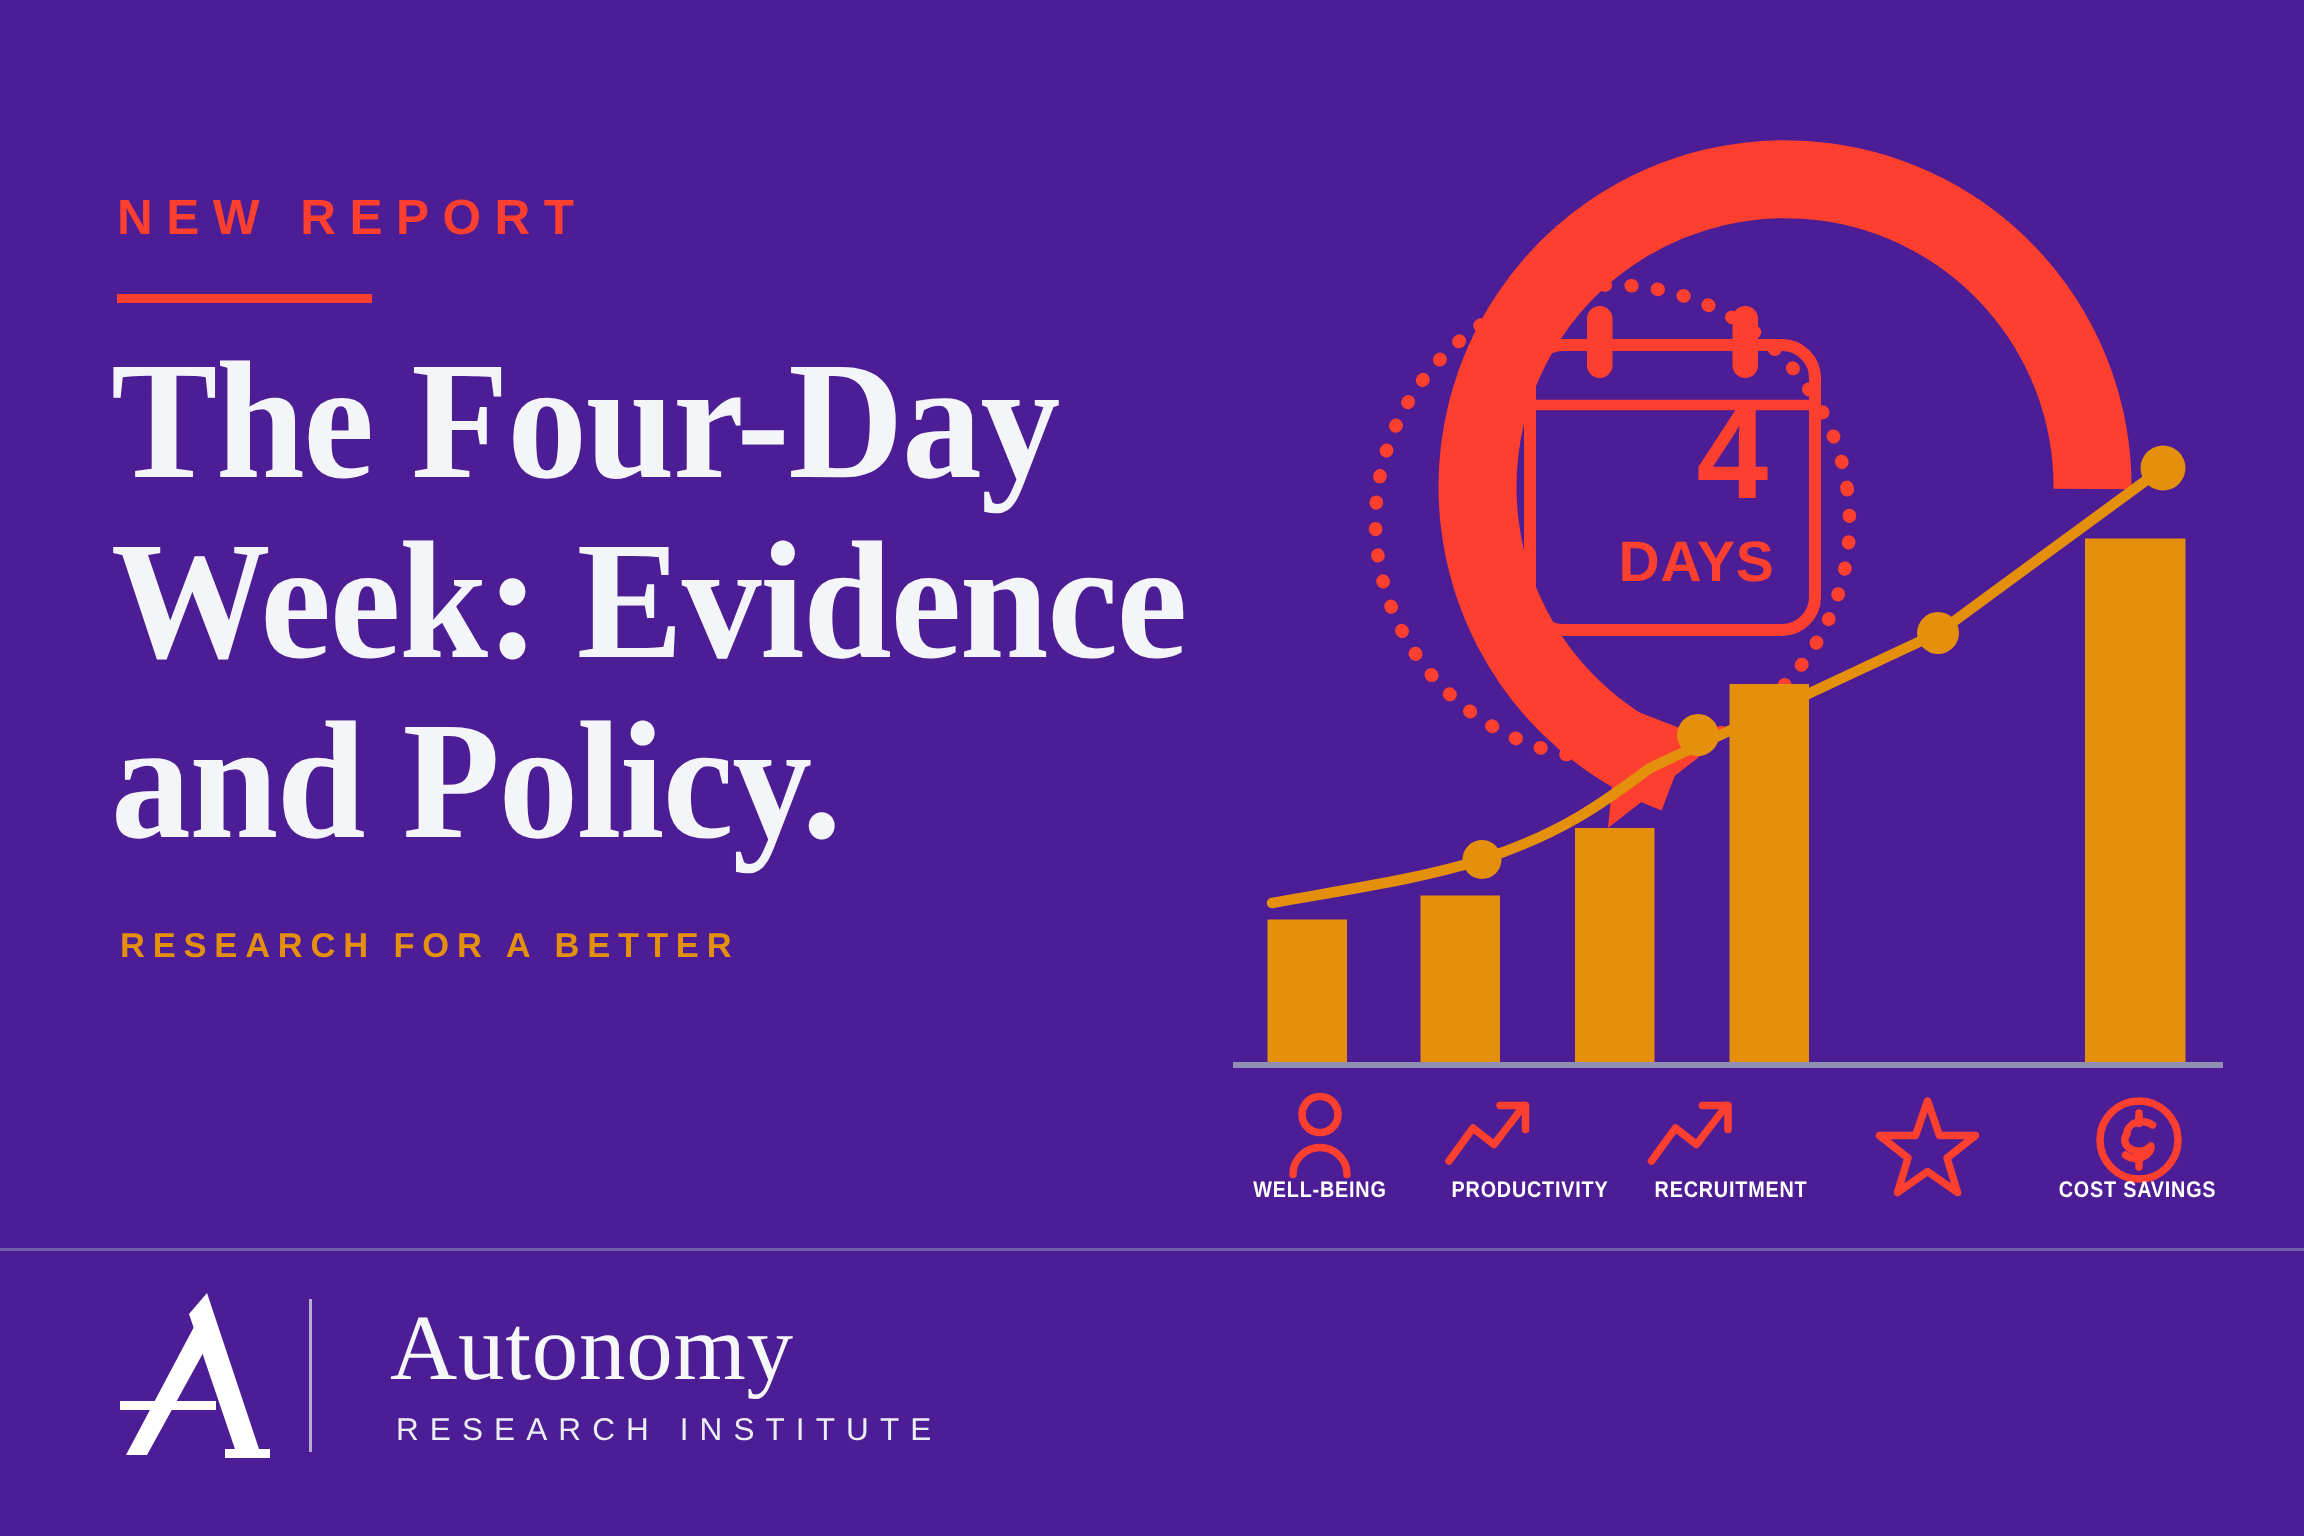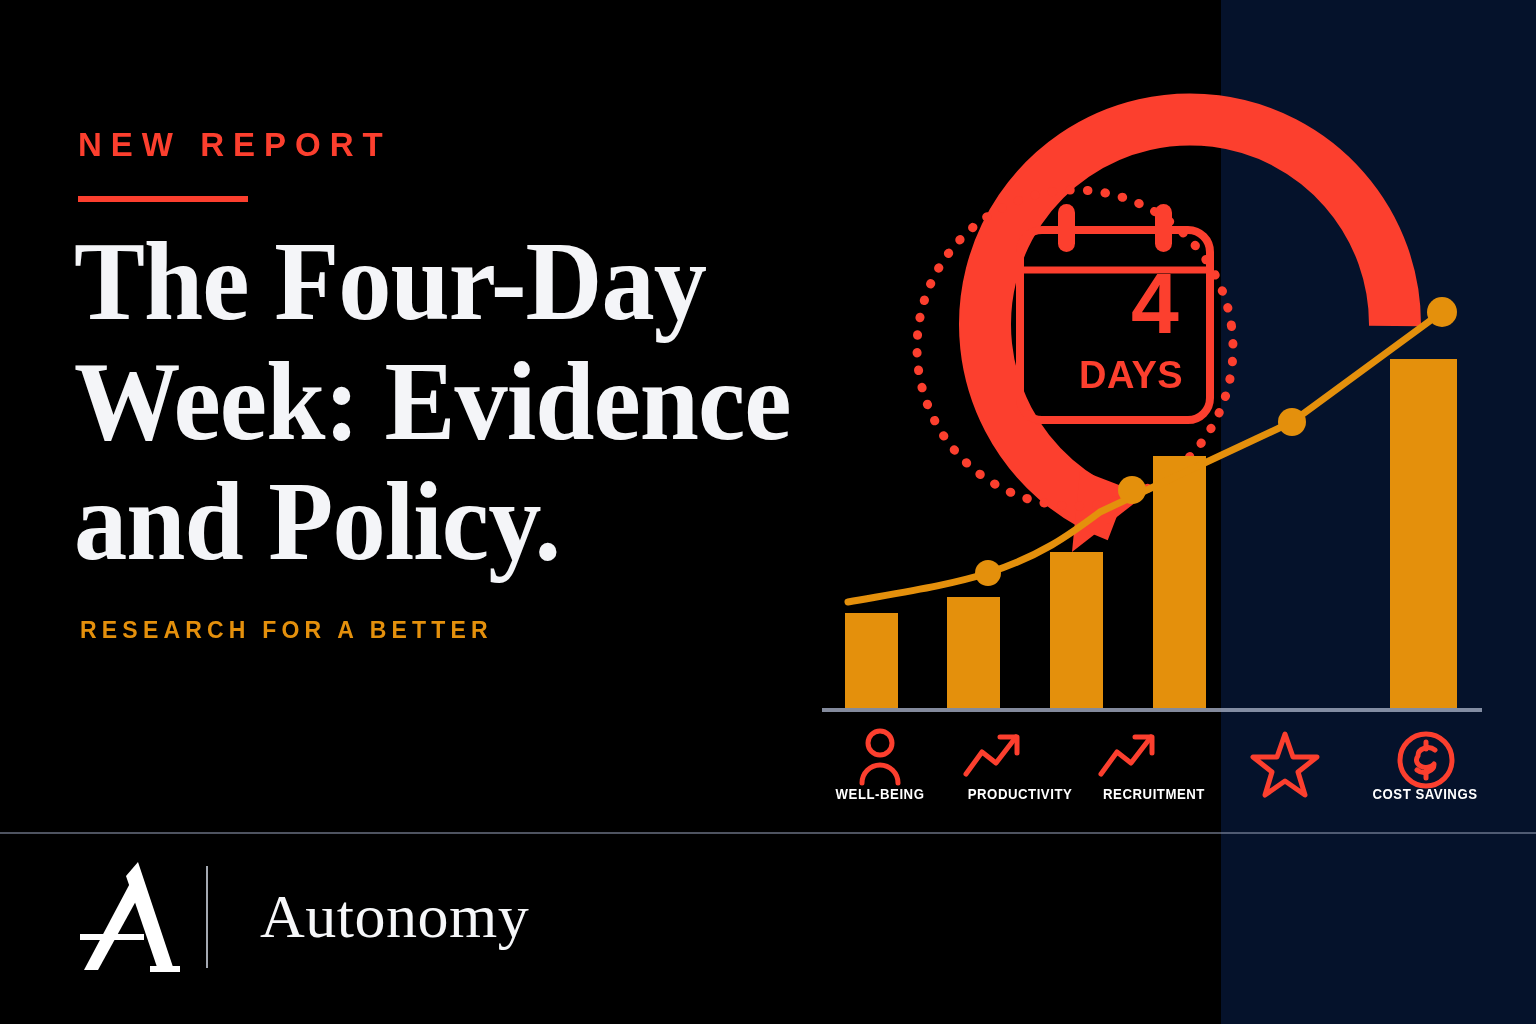--- a/index.html
+++ b/index.html
@@ -2,21 +2,21 @@
 <html><head>
 <meta charset="utf-8">
 <style>
   html,body{margin:0;padding:0;}
   body{
     width:1536px;height:1024px;overflow:hidden;
     background:#05122b;
     font-family:"Liberation Sans", sans-serif;
     -webkit-font-smoothing:antialiased;
   }
-  #stage{position:relative;width:1221px;height:1024px;background:#000000;}
+  #stage{position:relative;width:1536px;height:1024px;background:#4c1d95;}
 
   
   .eyebrow{
     position:absolute;left:78px;top:128px;
     font-family:"Liberation Sans", sans-serif;
     font-size:33px;font-weight:700;letter-spacing:9px;
     color:#fc3f2e;line-height:1;
   }
   .eyebrow-rule{
     position:absolute;left:78px;top:196px;width:170px;height:6px;background:#fc3f2e;
@@ -186,18 +186,19 @@
     <div class="logo-wrap">
       <svg class="logo-mark" viewBox="0 0 100 118">
         <path d="M 58 4 L 94 112 L 78 112 L 46 18 Z" fill="#ffffff"></path>
         <path d="M 56 14 L 62 32 L 18 112 L 4 112 Z" fill="#ffffff"></path>
         <rect x="0" y="76" width="64" height="6" fill="#ffffff"></rect>
         <rect x="70" y="108" width="32" height="6" fill="#ffffff"></rect>
       </svg>
       <div class="logo-div"></div>
       <div class="logo-text">
         <div class="logo-name">Autonomy</div>
+        <div class="logo-sub">RESEARCH INSTITUTE</div>
       </div>
     </div>
 
   </div>
 
 </div>
 
 </body></html>

